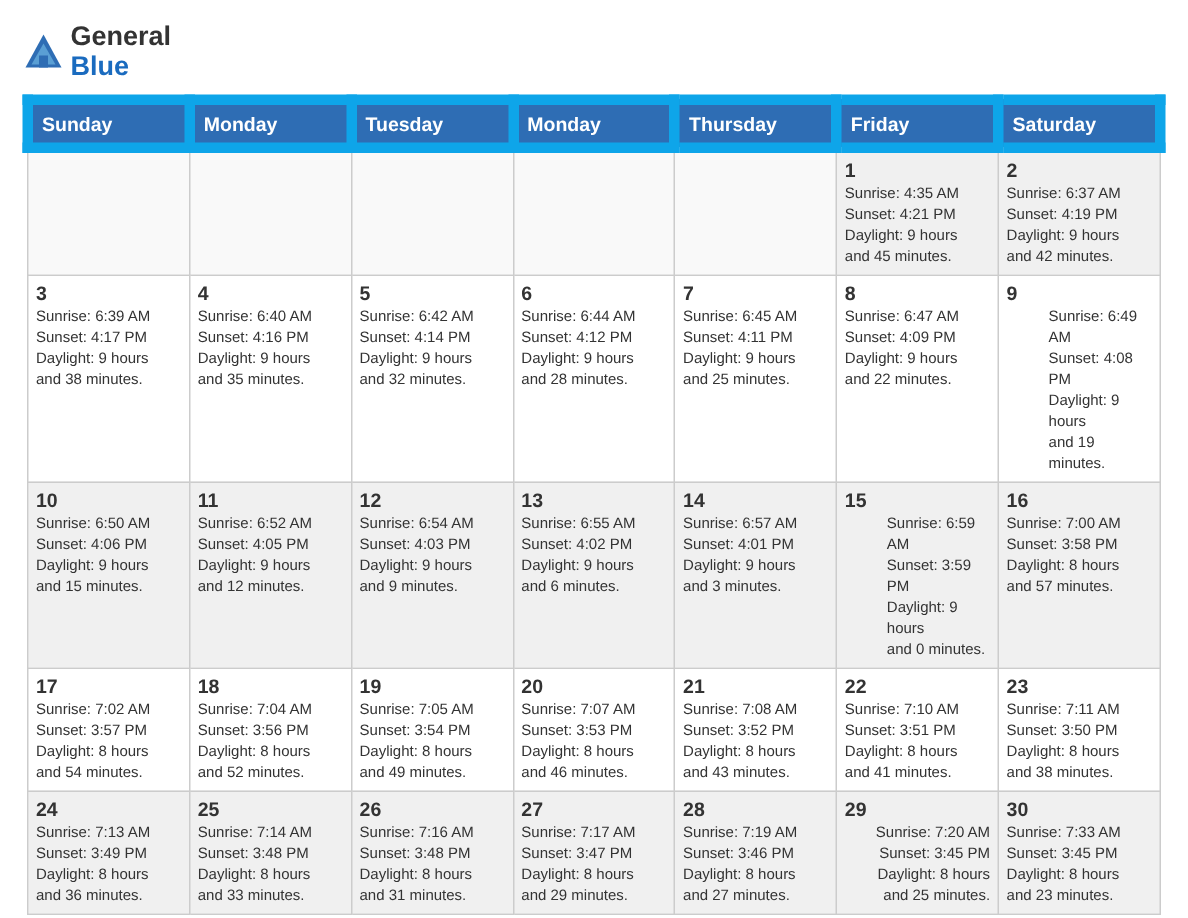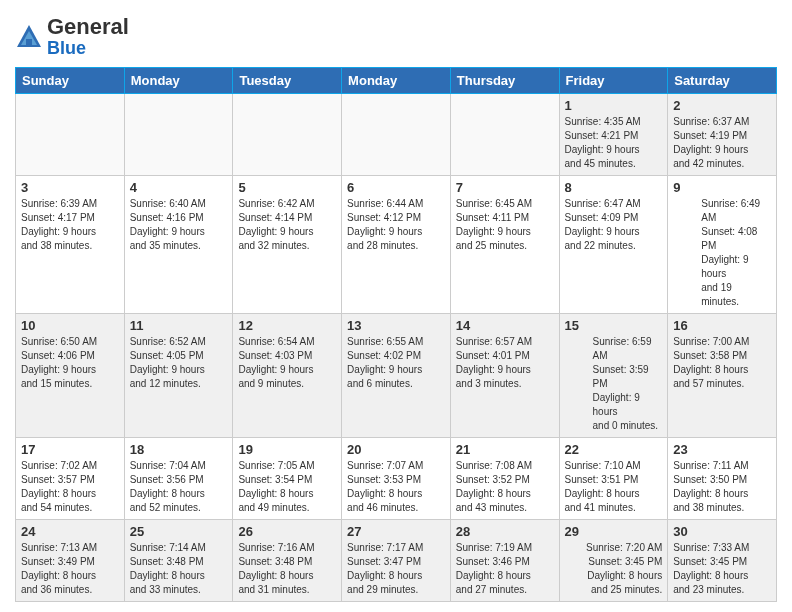--- a/index.html
+++ b/index.html
@@ -25,21 +25,21 @@
       display: flex;
       align-items: center;
       margin-top: 5px;
     }
     .logo-text {
       display: flex;
       flex-direction: column;
       line-height: 1.1;
     }
     .logo-general {
-      font-size: 22px;
+      font-size: 18px;
       font-weight: bold;
       color: #333;
     }
     .logo-blue {
       font-size: 18px;
       font-weight: bold;
       color: #1a6bbf;
     }
     .logo-icon {
       width: 28px;
@@ -63,21 +63,21 @@
       border-collapse: collapse;
       table-layout: fixed;
     }
     .calendar th {
       background-color: #2e6db4;
       color: #fff;
       text-align: left;
       padding: 5px 6px;
       font-size: 13px;
       font-weight: bold;
-      border: 1px solid #0ea5e9;
+      border: 7px solid #0ea5e9;
     }
     .calendar td {
       border: 1px solid #ccc;
       vertical-align: top;
       padding: 4px 5px;
       font-size: 10px;
       color: #333;
       height: 78px;
       background: #fff;
     }

